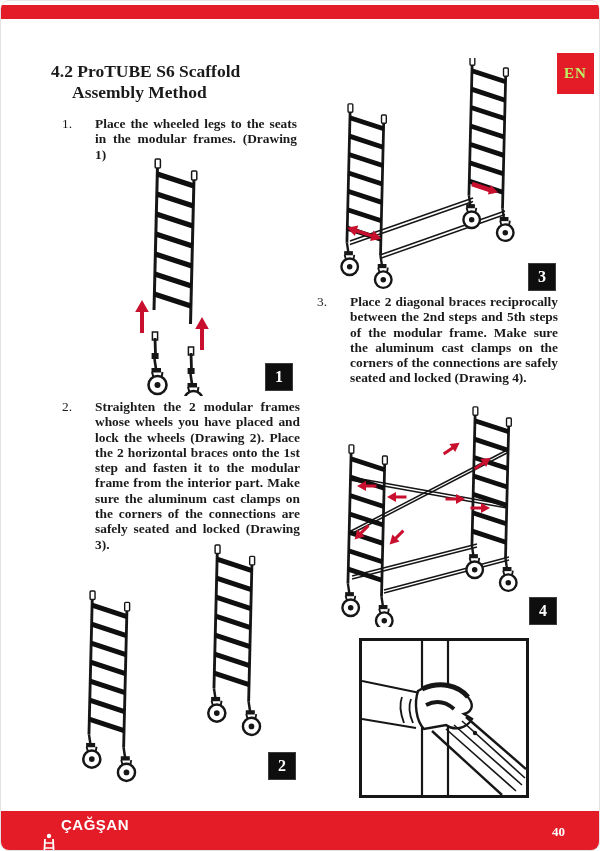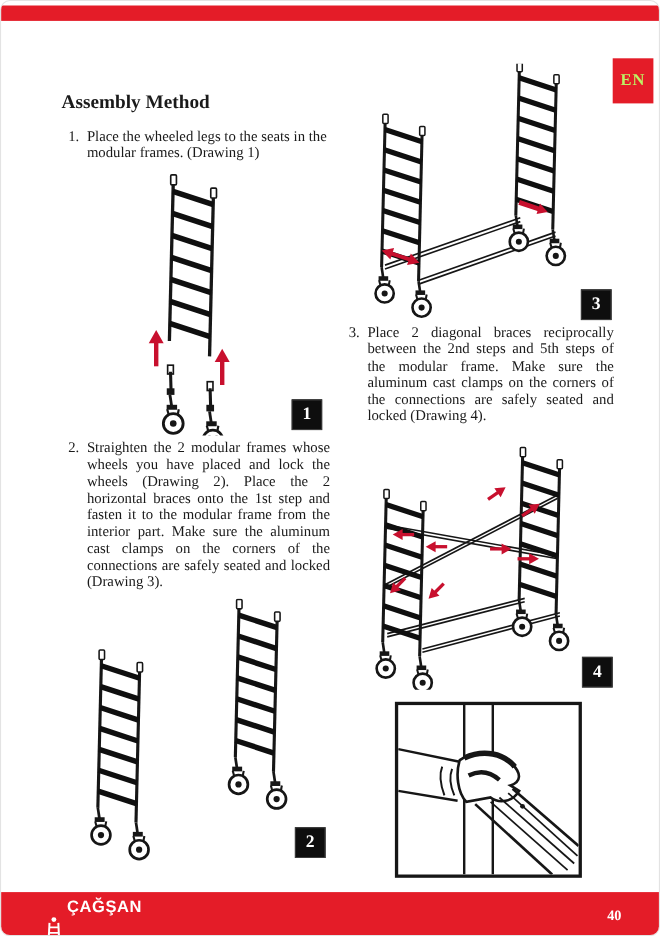--- a/index.html
+++ b/index.html
@@ -13,25 +13,25 @@
   .page{position:relative;width:600px;height:851px;background:#fff;overflow:hidden;
         border:1px solid #e3e3e3;border-radius:9px;}
 
   .topbar{position:absolute;left:0;top:4px;width:600px;height:14px;background:var(--red);}
 
   .en-badge{position:absolute;left:556px;top:52px;width:37px;height:41px;background:var(--red);
             color:#bef264;font-weight:bold;font-size:15px;letter-spacing:1px;
             display:flex;align-items:center;justify-content:center;}
 
   .title{position:absolute;left:50px;top:60px;width:250px;font-size:17.5px;font-weight:bold;line-height:1.18;}
-  .title .line2{margin-left:5px;}
+  .title .line2{margin-left:21px;}
 
   .step{position:absolute;font-size:13.4px;line-height:1.14;}
   .step .num{position:absolute;left:0;top:0;}
-  .step p{margin-left:17px;text-align:justify;}
+  .step p{margin-left:33px;text-align:justify;font-weight:bold;}
   .step1{left:61px;top:115px;width:235px;}
   .step2{left:61px;top:398px;width:238px;}
   .step3{left:316px;top:293px;width:241px;}
 
   .figno{position:absolute;width:28px;height:28px;background:#0e0e0e;color:#fff;
          font-weight:bold;font-size:16px;display:flex;align-items:center;justify-content:center;
          box-shadow:inset 0 0 0 1px #3c3c3c;}
   .figno1{left:264px;top:362px;}
   .figno2{left:267px;top:751px;}
   .figno3{left:527px;top:262px;}
@@ -112,21 +112,21 @@
   </defs>
 </svg>
 
 <div class="page">
 
   <div class="topbar"></div>
 
   <div class="en-badge">EN</div>
 
   <h1 class="title">
-    <br>
+    <span>4.2 ProTUBE S6 Scaffold</span><br>
     <span class="line2">Assembly Method</span>
   </h1>
 
   <div class="step step1">
     <span class="num">1.</span>
     <p>Place the wheeled legs to the seats in the modular frames. (Drawing 1)</p>
   </div>
 
   <svg class="draw d1" width="190" height="240" viewBox="0 0 190 240">
     <use href="#frame7" transform="translate(40,2)"></use>

